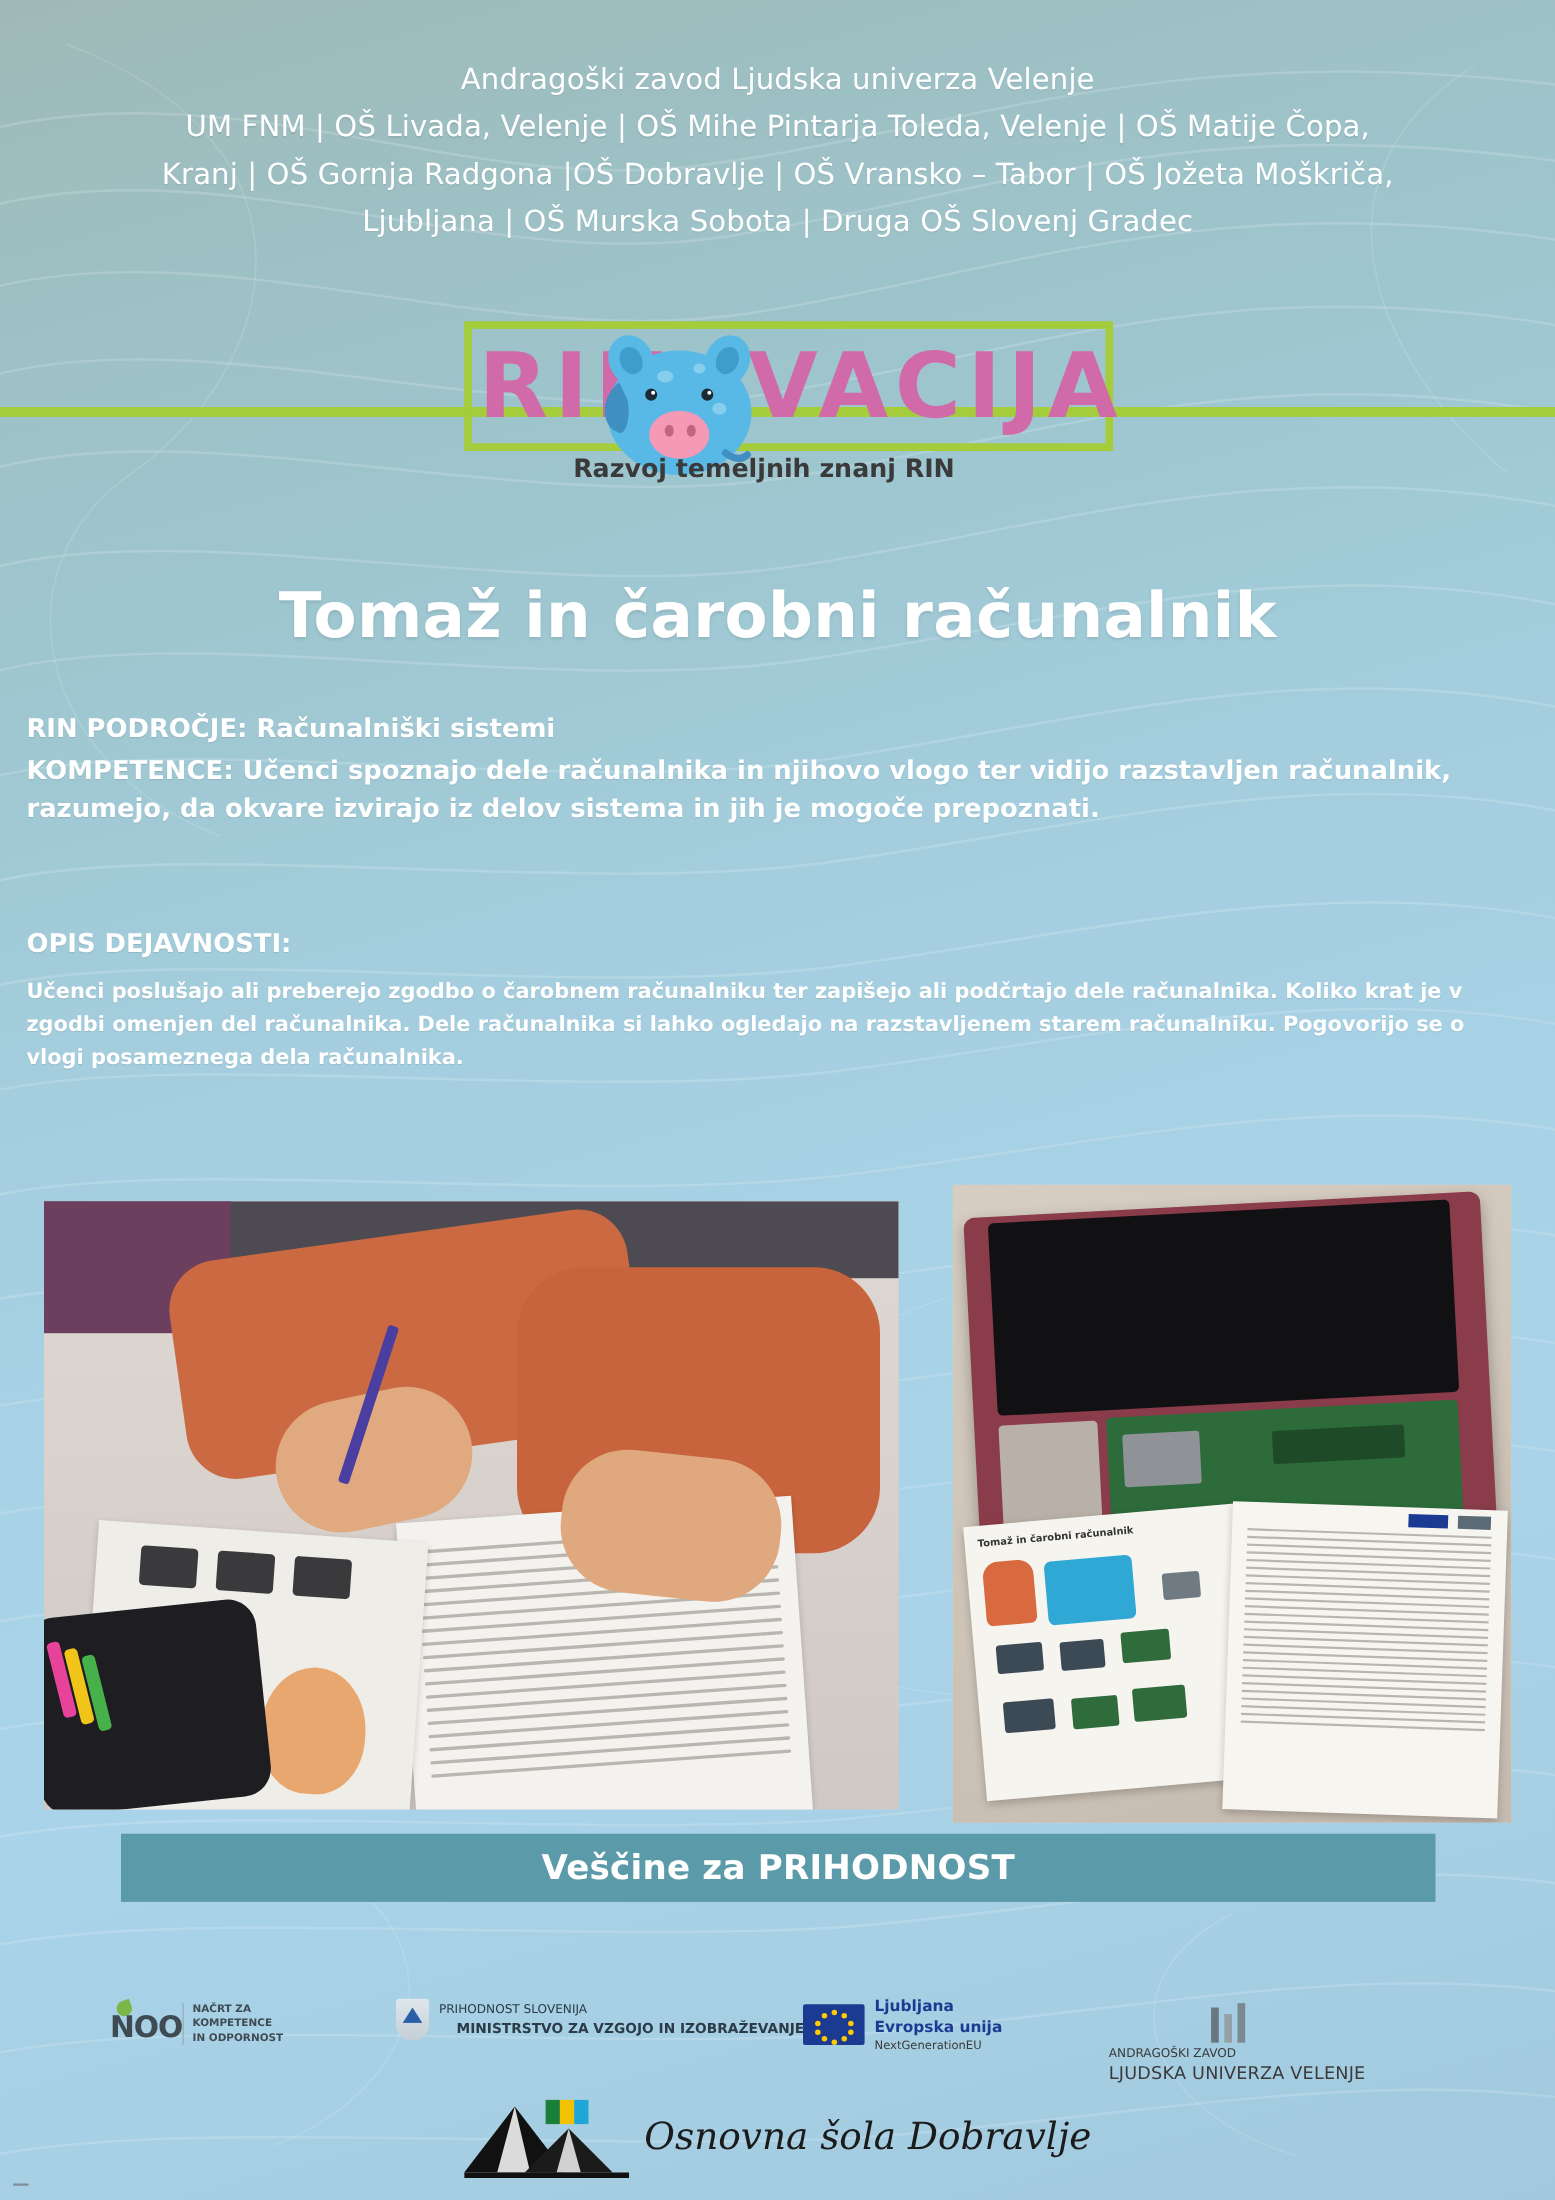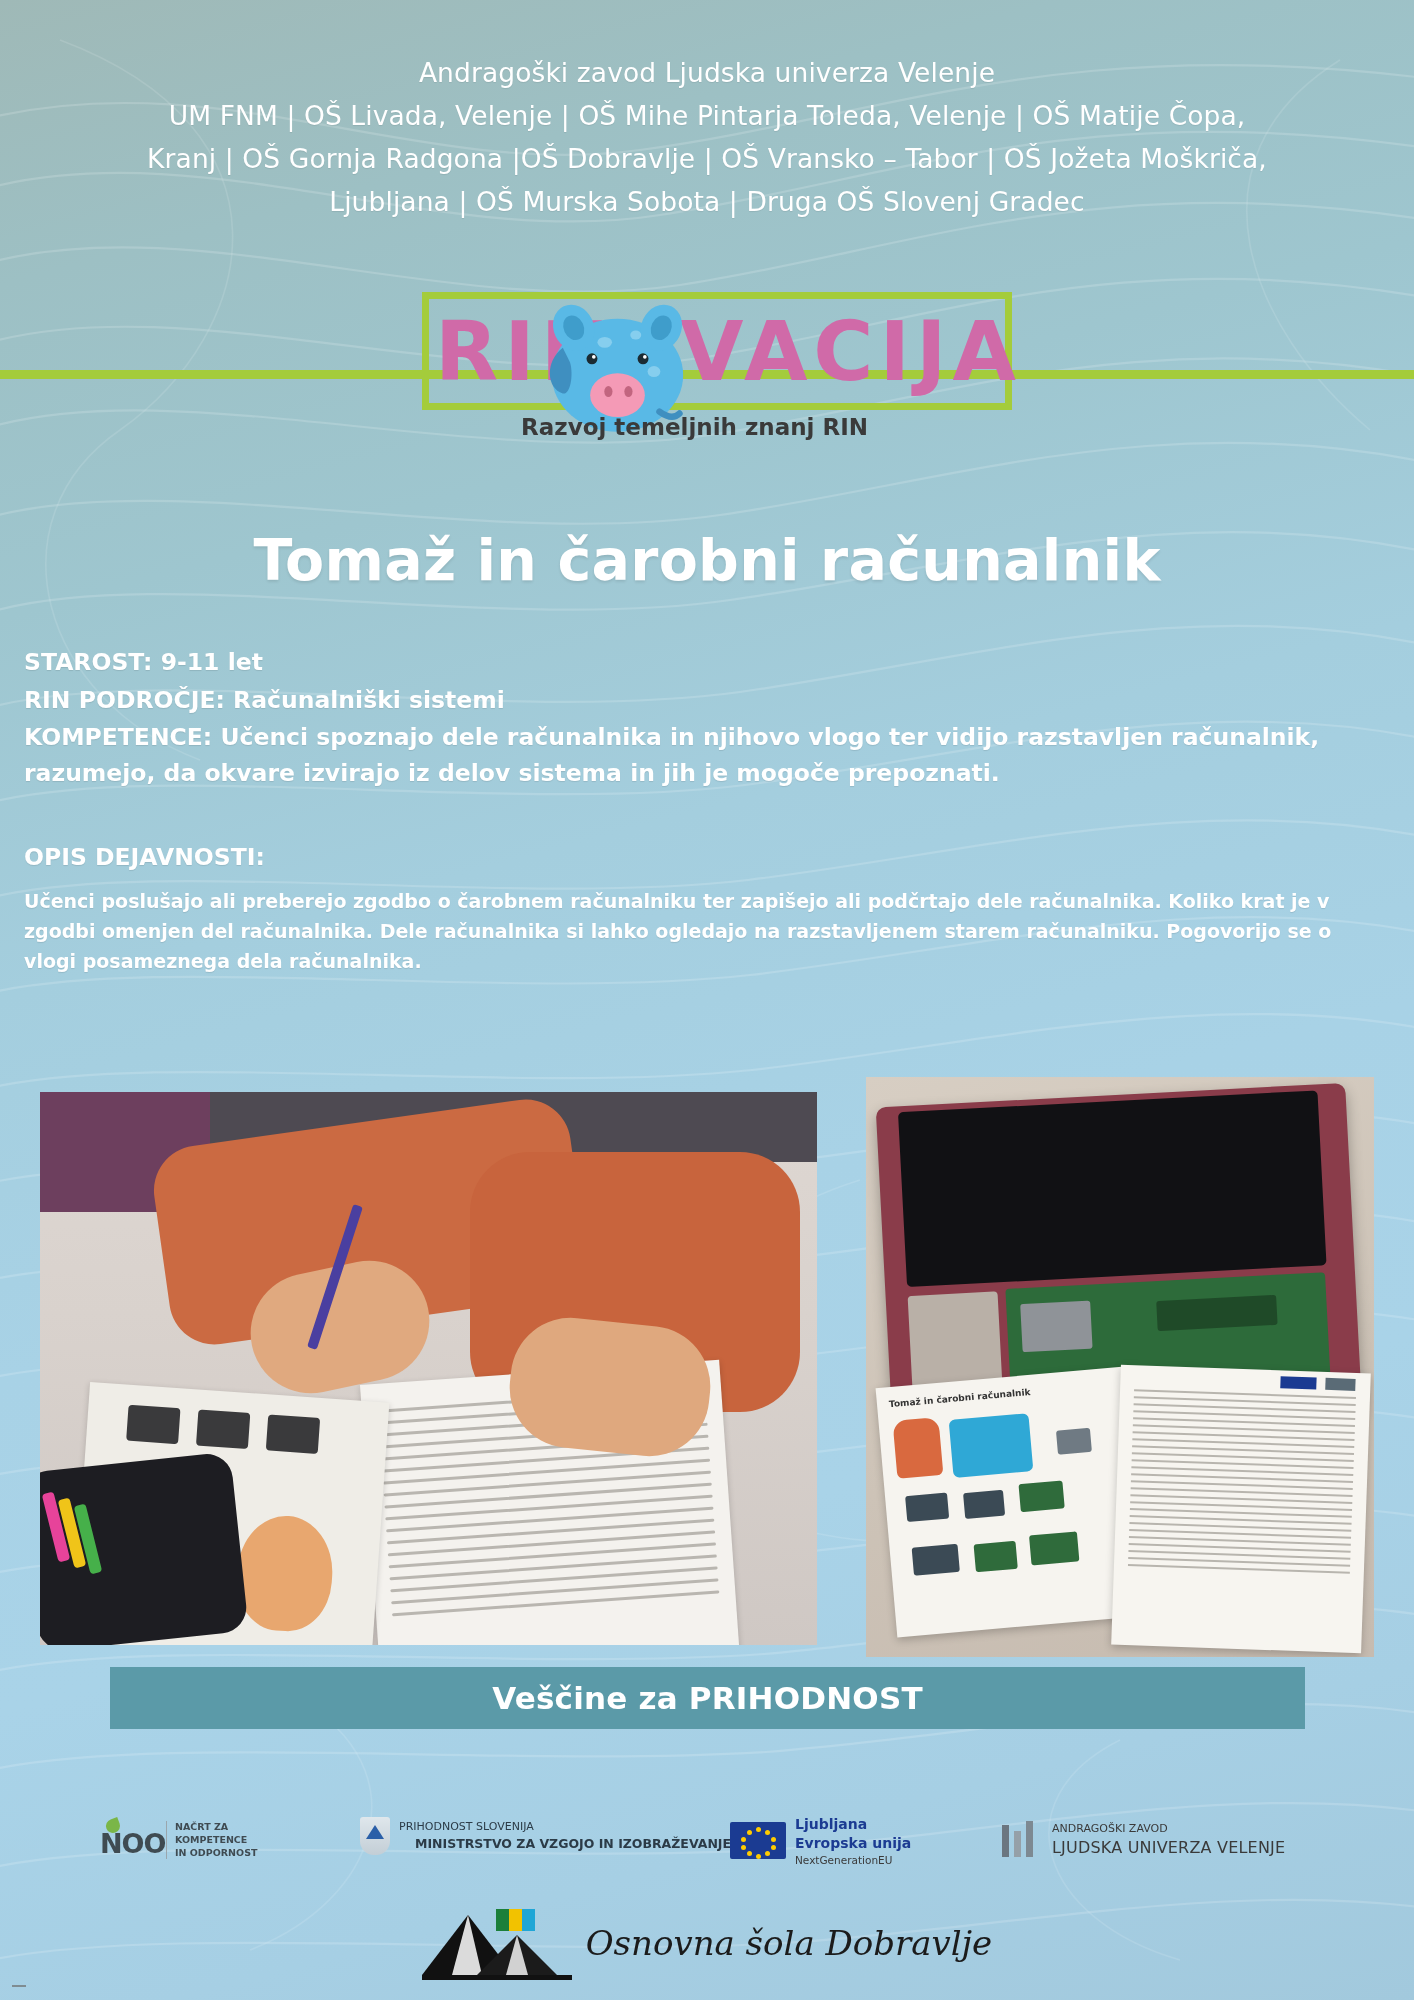--- a/index.html
+++ b/index.html
@@ -357,24 +357,20 @@
       <ellipse cx="140" cy="96" rx="7" ry="6" fill="#86ceee"></ellipse>
       <path d="M146 140 q14 10 22 2" stroke="#3f8fc0" stroke-width="7" fill="none" stroke-linecap="round"></path>
     </svg>
     <div class="logo-sub">Razvoj temeljnih znanj RIN</div>
   </div>
 
   <div class="title">Tomaž in čarobni računalnik</div>
 
   <div class="meta">
     <div class="line">
-      <span class="lbl">STAROST:</span>
-      <span class="val">9-11 let</span>
-    </div>
-    <div class="line">
       <span class="lbl">RIN PODROČJE:</span>
       <span class="val">Računalniški sistemi</span>
     </div>
     <div class="line">
       <span class="lbl">KOMPETENCE:</span>
       <span class="val">Učenci spoznajo dele računalnika in njihovo vlogo ter vidijo razstavljen računalnik, razumejo, da okvare izvirajo iz delov sistema in jih je mogoče prepoznati.</span>
     </div>
   </div>
 
   <div class="desc-head">OPIS DEJAVNOSTI:</div>
@@ -517,21 +513,21 @@
         <div class="eu-star" style="left:11px;top:15px;"></div>
         <div class="eu-star" style="left:17px;top:8px;"></div>
       </div>
       <div class="eu-text">
         <div class="l1">Ljubljana</div>
         <div class="l1">Evropska unija</div>
         <div class="l3">NextGenerationEU</div>
       </div>
     </div>
 
-    <div class="lg" style="left:1000px;top:16px;">
+    <div class="lg" style="left:1000px;top:16px;flex-direction:column;">
       <div class="luv-mark">
         <i style="left:2px;top:4px;width:7px;height:32px;"></i>
         <i style="left:14px;top:10px;width:7px;height:26px;background:#95a0a8;"></i>
         <i style="left:26px;top:0px;width:7px;height:36px;background:#7d8992;"></i>
       </div>
       <div class="luv-text">
         <div>ANDRAGOŠKI ZAVOD</div>
         <div class="l2">LJUDSKA UNIVERZA VELENJE</div>
       </div>
     </div>

